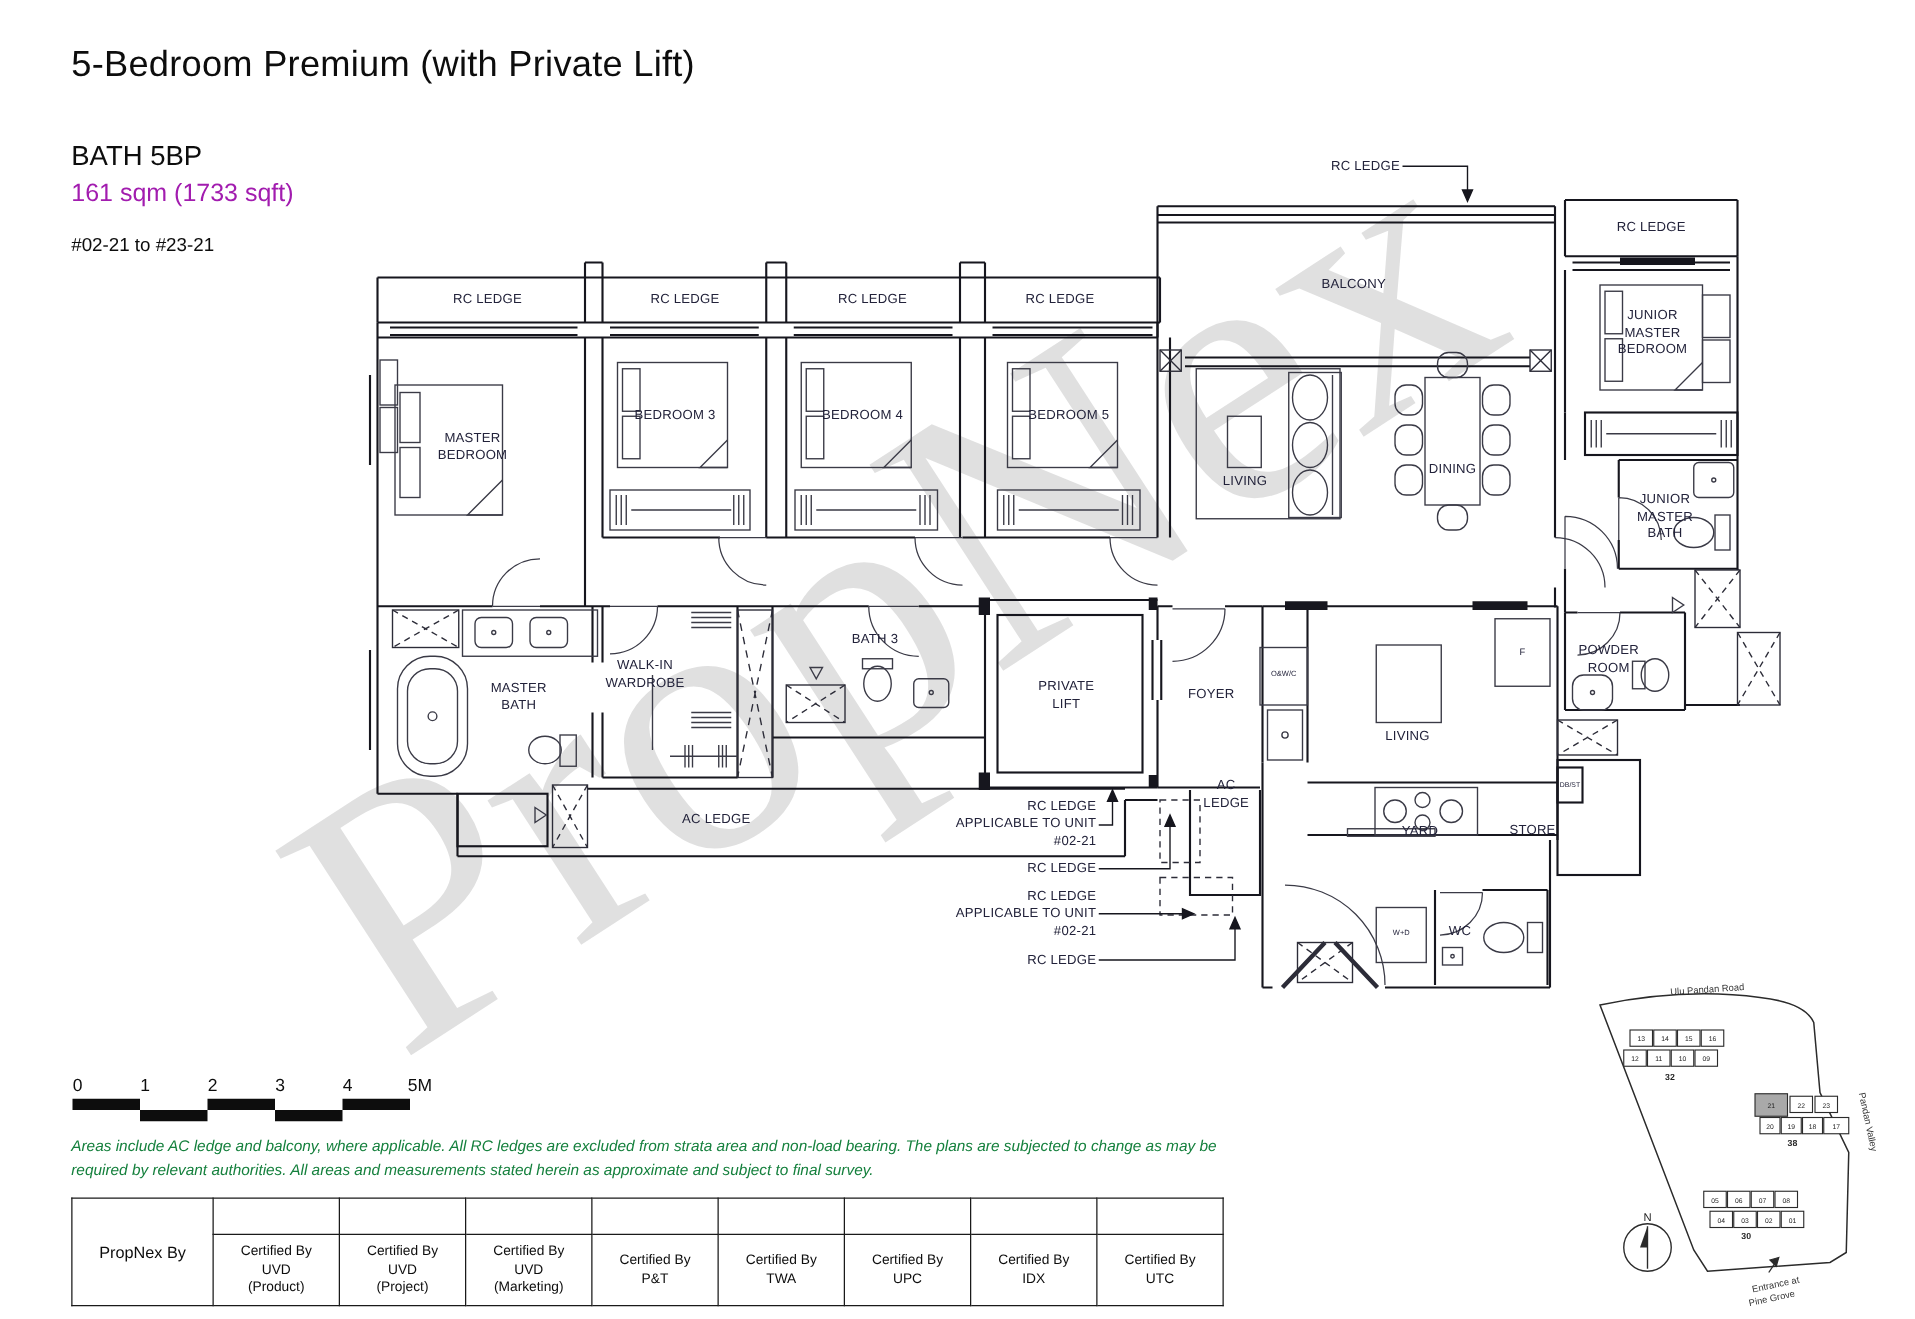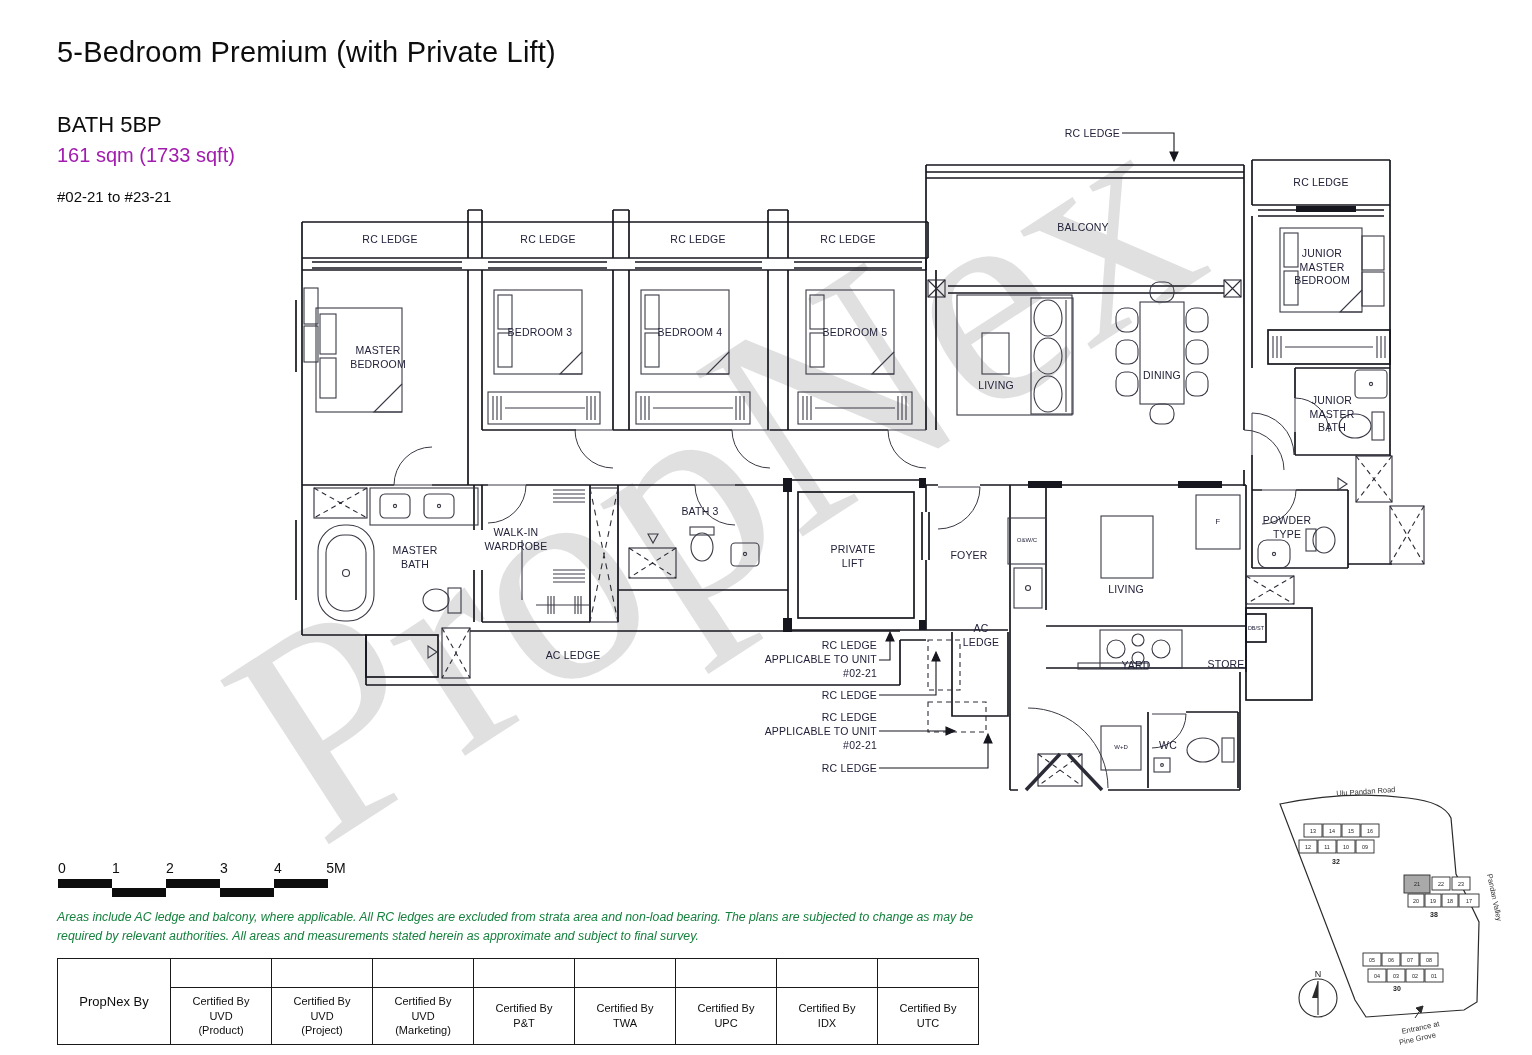--- a/index.html
+++ b/index.html
@@ -359,21 +359,21 @@
 <div class="lbl" style="left:415px;top:558px">MASTER
 BATH</div>
 <div class="lbl" style="left:516px;top:540px">WALK-IN
 WARDROBE</div>
 <div class="lbl" style="left:700px;top:512px">BATH 3</div>
 <div class="lbl" style="left:853px;top:557px">PRIVATE
 LIFT</div>
 <div class="lbl" style="left:969px;top:556px">FOYER</div>
 <div class="lbl" style="left:1126px;top:590px">LIVING</div>
 <div class="lbl" style="left:1287px;top:528px">POWDER
-TYPE</div>
+ROOM</div>
 <div class="lbl" style="left:1226px;top:665px">STORE</div>
 <div class="lbl" style="left:1136px;top:666px">YARD</div>
 <div class="lbl" style="left:1168px;top:746px">WC</div>
 <div class="lbl" style="left:573px;top:656px">AC LEDGE</div>
 <div class="lbl" style="left:981px;top:636px">AC
 LEDGE</div>
 
 <div class="lbl f6" style="left:1027px;top:541px">O&amp;W/C</div>
 <div class="lbl f7" style="left:1218px;top:522px">F</div>
 <div class="lbl f55" style="left:1256px;top:629px">DB/ST</div>

